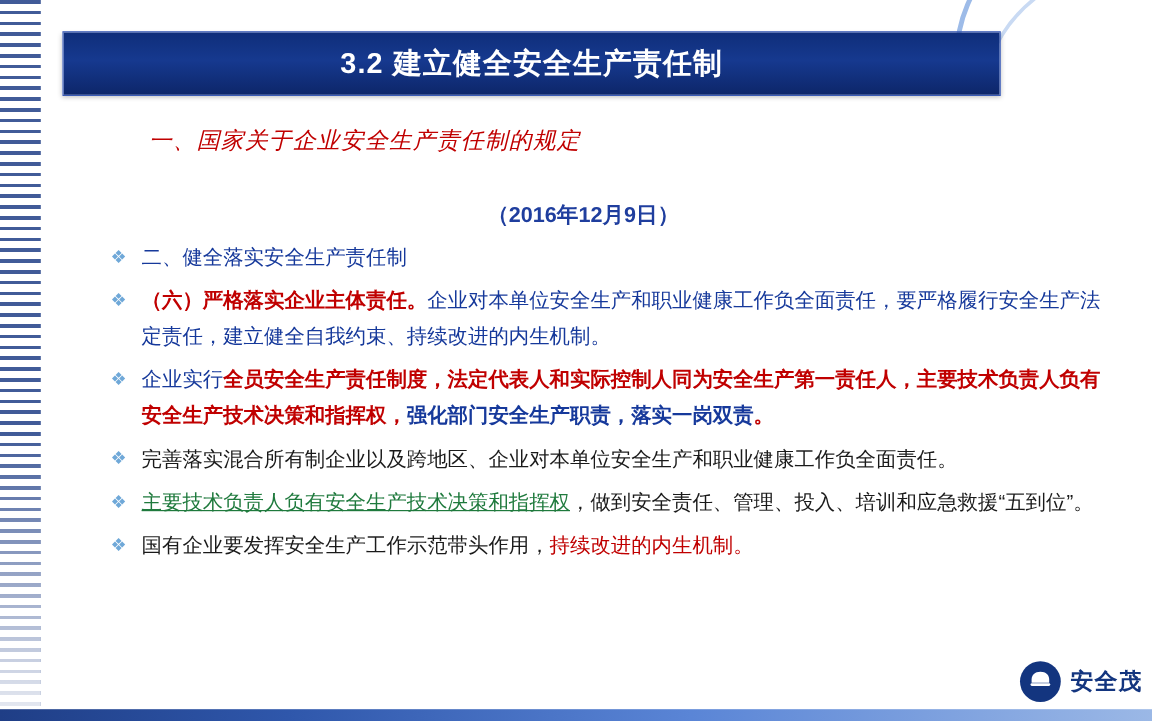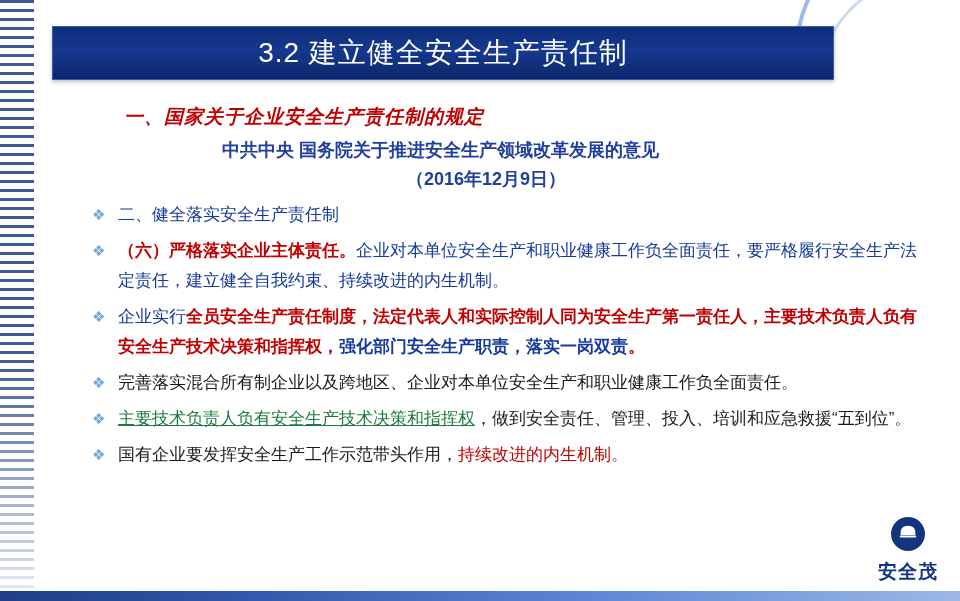--- a/index.html
+++ b/index.html
@@ -60,32 +60,32 @@
     height: 52px;
     background: linear-gradient(180deg, #0f2e7a 0%, #16398f 45%, #0d2669 100%);
     border: 1px solid #3a5bb5;
     box-shadow: 0 2px 4px rgba(0,0,0,0.25);
     display: flex;
     align-items: center;
     justify-content: center;
   }
   .title-bar .title-text {
     color: #ffffff;
-    font-size: 28px;
-    font-weight: normal;
+    font-size: 24px;
+    font-weight: bold;
     letter-spacing: 1px;
   }
   
   .heading-1 {
     position: absolute;
     left: 124px;
     top: 104px;
     color: #c00000;
     font-size: 19px;
-    font-weight: bold;
+    font-weight: normal;
     letter-spacing: 1px;
     font-style: italic;
   }
   .subtitle-1 {
     position: absolute;
     left: 222px;
     top: 138px;
     color: #1f3e9e;
     font-size: 18px;
     font-weight: bold;
@@ -144,26 +144,25 @@
     color: #1f7a3d;
     text-decoration: underline;
   }
   .b-blue-u {
     color: #16399b;
     font-weight: bold;
   }
   
   .logo-badge {
     position: absolute;
-    right: 22px;
+    right: 8px;
     bottom: 16px;
     display: flex;
     align-items: center;
     gap: 8px;
-    flex-direction: column;
   }
   .logo-circle {
     width: 34px;
     height: 34px;
     border-radius: 50%;
     background: #13357f;
     display: flex;
     align-items: center;
     justify-content: center;
   }
@@ -195,21 +194,20 @@
   <svg class="arc-deco" viewBox="0 0 190 150">
     <path d="M10 140 A 110 110 0 0 1 185 30" fill="none" stroke="#9dbbe8" stroke-width="4"></path>
     <path d="M28 146 A 118 118 0 0 1 188 52" fill="none" stroke="#c9daf3" stroke-width="3"></path>
   </svg>
 
   <div class="title-bar">
     <span class="title-text">3.2  建立健全安全生产责任制</span>
   </div>
 
   <div class="heading-1">一、国家关于企业安全生产责任制的规定</div>
-  <div class="subtitle-1">中共中央 国务院关于推进安全生产领域改革发展的意见</div>
   <div class="subtitle-2">（2016年12月9日）</div>
 
   <div class="bullets">
 
     <div class="bullet-row">
       <span class="bullet-mark">❖</span>
       <span class="bullet-body">
         <span class="b-blue">二、健全落实安全生产责任制</span>
       </span>
     </div>

